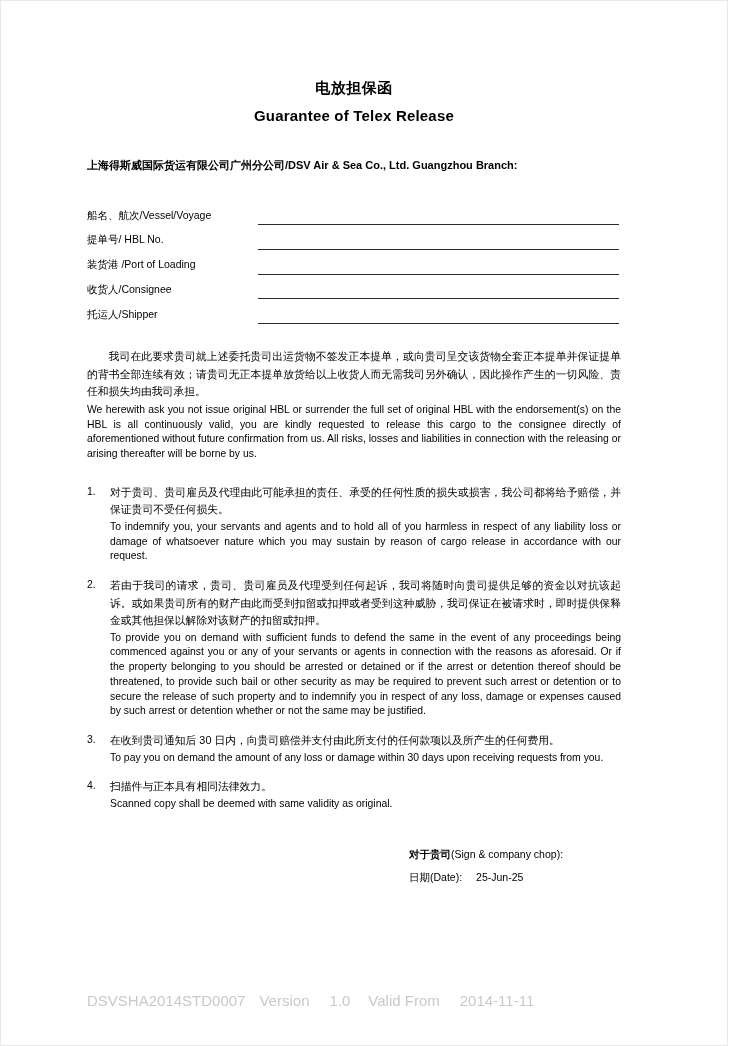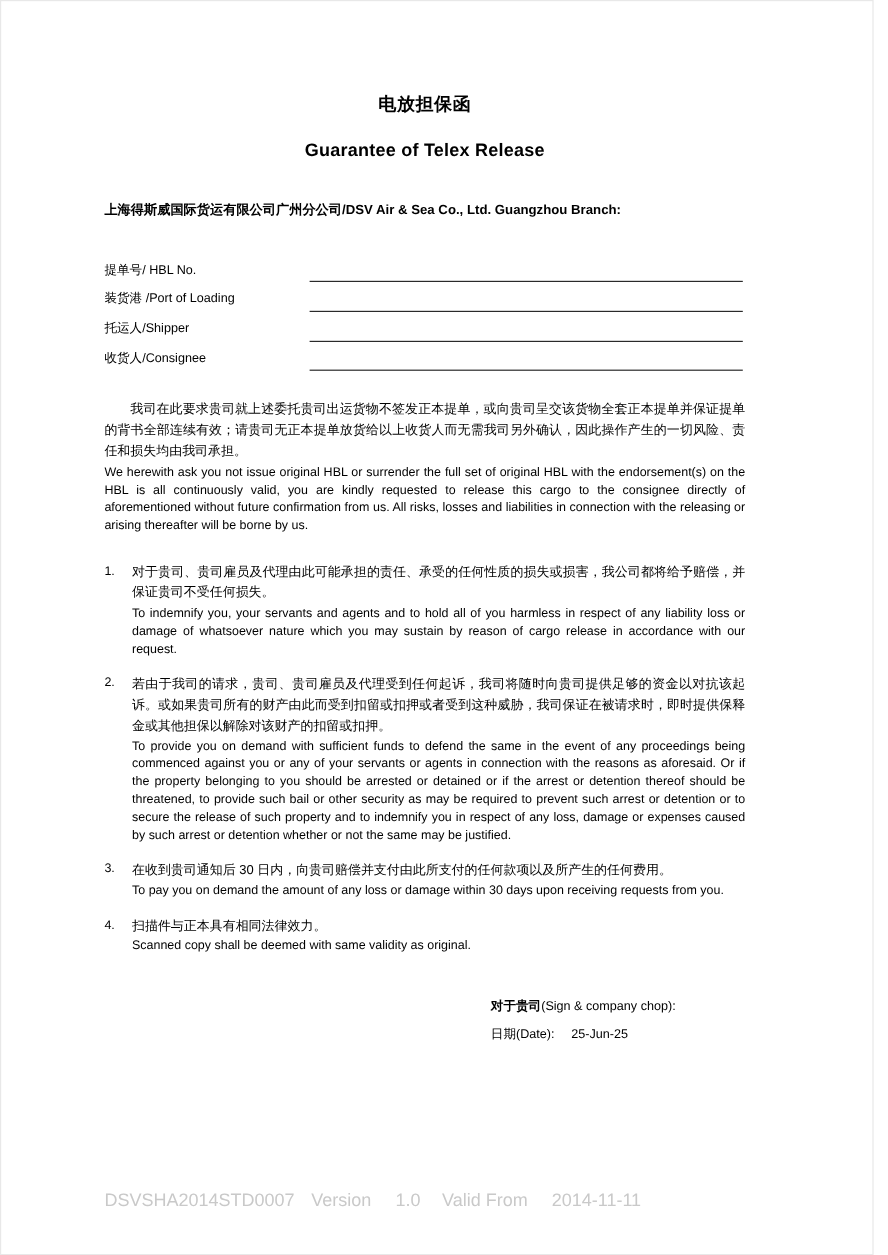--- a/index.html
+++ b/index.html
@@ -40,21 +40,21 @@
     font-weight: bold;
     line-height: 1.2;
     margin-top: 78px;
     letter-spacing: 0.5px;
   }
   .title-en {
     text-align: center;
     font-size: 15px;
     font-weight: bold;
     line-height: 1.2;
-    margin-top: 20px;
+    margin-top: 10px;
     letter-spacing: 0.2px;
   }
 
   
   .addressee {
     margin-top: 33px;
     font-size: 11px;
     font-weight: bold;
     line-height: 1.3;
   }
@@ -174,42 +174,47 @@
 <div class="page">
   <div class="content">
 
     <div class="title-zh">电放担保函</div>
     <div class="title-en">Guarantee of Telex Release</div>
 
     <div class="addressee">上海得斯威国际货运有限公司广州分公司/DSV Air &amp; Sea Co., Ltd. Guangzhou Branch:</div>
 
     <div class="fields">
 
+      <div class="field-row">
+        <span class="field-label">船名、航次/Vessel/Voyage</span>
+        <span class="field-line"></span>
+        <span class="field-value"></span>
+      </div>
 
       <div class="field-row">
         <span class="field-label">提单号/ HBL No.</span>
         <span class="field-line"></span>
         <span class="field-value"></span>
       </div>
 
       <div class="field-row">
         <span class="field-label">装货港  /Port of Loading</span>
         <span class="field-line"></span>
         <span class="field-value"></span>
       </div>
 
 
       <div class="field-row">
+        <span class="field-label">收货人/Consignee</span>
+        <span class="field-line"></span>
+        <span class="field-value"></span>
+      </div>
+
+      <div class="field-row">
         <span class="field-label">托运人/Shipper</span>
-        <span class="field-line"></span>
-        <span class="field-value"></span>
-      </div>
-
-      <div class="field-row">
-        <span class="field-label">收货人/Consignee</span>
         <span class="field-line"></span>
         <span class="field-value"></span>
       </div>
 
     </div>
 
     <div class="intro">
       <p class="zh indent">我司在此要求贵司就上述委托贵司出运货物不签发正本提单，或向贵司呈交该货物全套正本提单并保证提单的背书全部连续有效；请贵司无正本提单放货给以上收货人而无需我司另外确认，因此操作产生的一切风险、责任和损失均由我司承担。</p>
       <p class="en">We herewith ask you not issue original HBL or surrender the full set of original HBL with the endorsement(s) on the HBL is all continuously valid, you are kindly requested to release this cargo to the consignee directly of aforementioned without future confirmation from us. All risks, losses and liabilities in connection with the releasing or arising thereafter will be borne by us.</p>
     </div>

